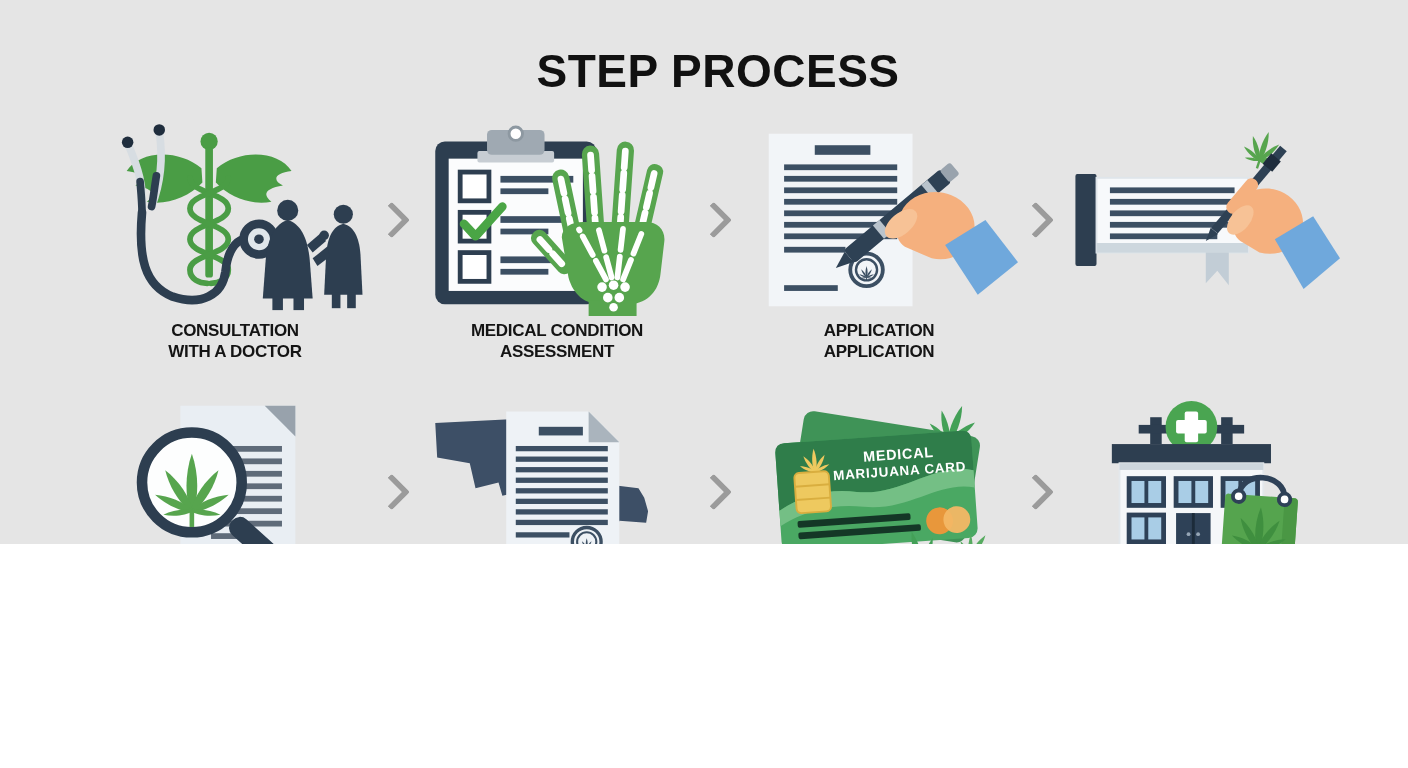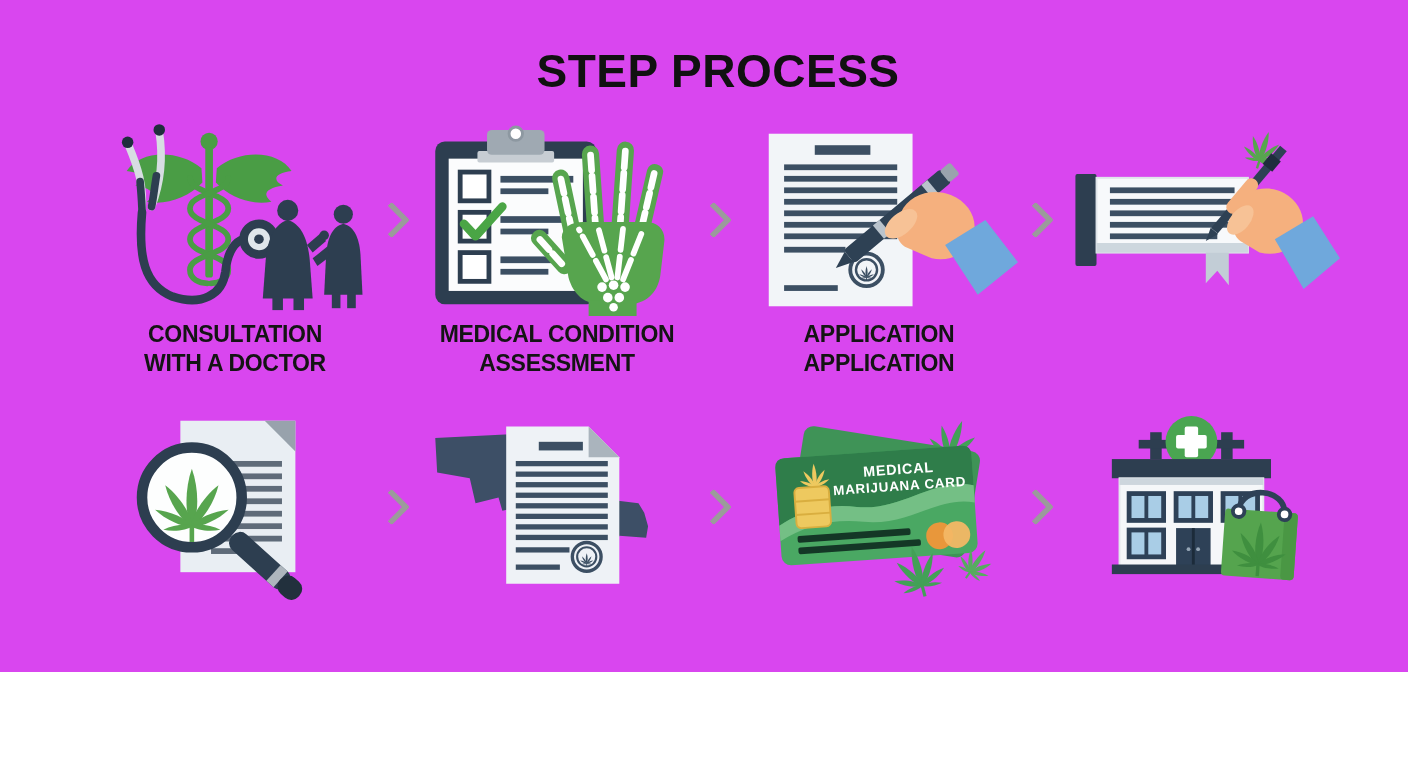--- a/index.html
+++ b/index.html
@@ -1,31 +1,31 @@
 <!DOCTYPE html>
 <html><head>
 <meta charset="utf-8">
 <style>
   * { margin:0; padding:0; box-sizing:border-box; }
   html,body { background:#ffffff; }
   .page {
-    width:1408px; height:672px; background:#d946ef; position:relative;
+    width:1408px; height:544px; background:#e5e5e5; position:relative;
     font-family:"Liberation Sans", sans-serif; overflow:hidden;padding-left:28px;
   }
   .title {
     text-align:center; padding-top:44px; font-size:46px; font-weight:800;
     color:#111; letter-spacing:0.5px;
   }
   .rows { margin-top:26px; display:flex; flex-direction:column; gap:34px; }
   .row { display:flex; justify-content:center; align-items:flex-start; }
   .cell { width:292px; display:flex; flex-direction:column; align-items:center; }
   .icon-box { width:278px; height:192px; display:flex; align-items:center; justify-content:center; }
   .icon-box svg { width:278px; height:192px; }
   .label {
-    margin-top:4px; font-size:23px; font-weight:bold; color:#141414;
+    margin-top:4px; font-size:17px; font-weight:bold; color:#141414;
     text-align:center; line-height:1.24; white-space:pre-line; letter-spacing:-0.3px;
   }
   .arrow-cell { width:30px; height:192px; display:flex; align-items:center; justify-content:center; }
   .chevron {
     width:26px; height:26px;
     border-top:6px solid #9b9b9b; border-right:6px solid #9b9b9b;
     border-radius:3px; transform:rotate(45deg) translate(-3px,3px);
   }
   .card-text { font-family:"Liberation Sans", sans-serif; font-weight:bold; fill:#ffffff; letter-spacing:0.8px; }
 </style>

